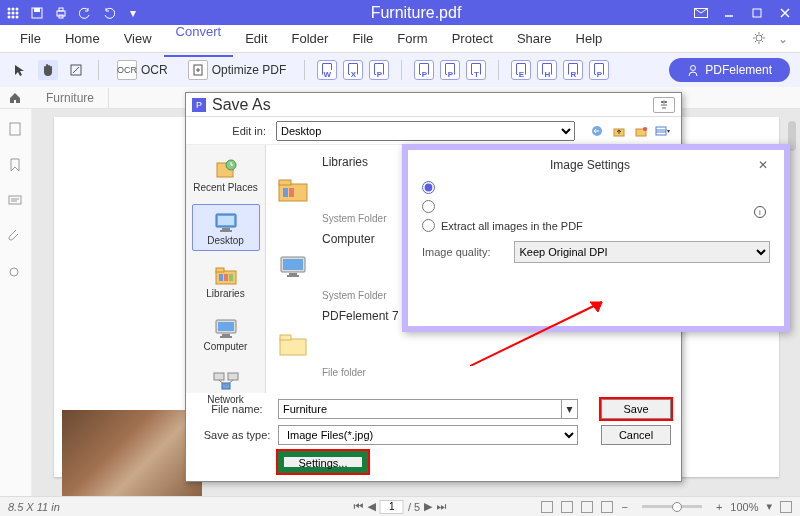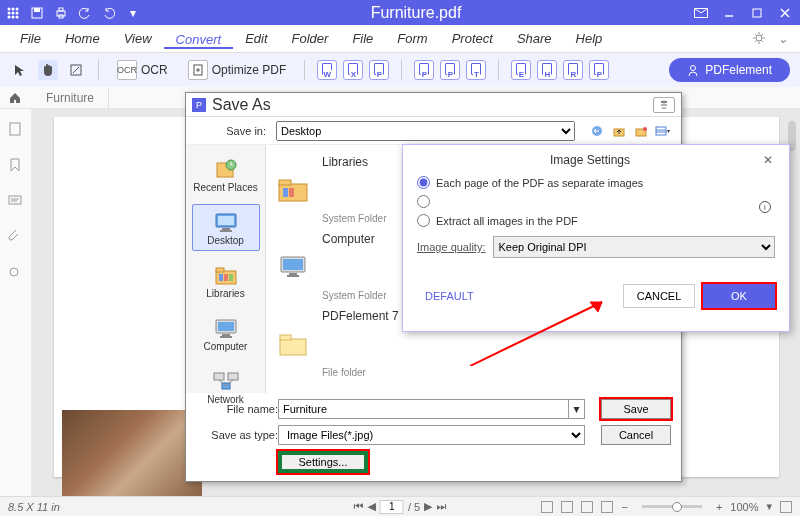--- a/index.html
+++ b/index.html
@@ -9,23 +9,23 @@
 .titlebar { height:25px; background:#5a60e6; display:flex; align-items:center; color:#fff; padding:0 6px; }
 .titlebar .icons-left { display:flex; gap:10px; }
 .titlebar .icons-left span { width:14px; height:14px; display:inline-flex; align-items:center; justify-content:center; }
 .titlebar .title { flex:1; text-align:center; font-size:16px; }
 .titlebar .icons-right { display:flex; gap:10px; }
 .titlebar .win-btn { width:18px; height:18px; display:flex; align-items:center; justify-content:center; color:#fff; }
 
 svg { display:block; }
 
 
-.menubar { height:28px; background:#fff; display:flex; align-items:center; padding:0 8px; border-bottom:1px solid #e0e0e0;font-style:italic; }
+.menubar { height:28px; background:#fff; display:flex; align-items:center; padding:0 8px; border-bottom:1px solid #e0e0e0; }
 .menubar .item { padding:4px 12px; font-size:13px; cursor:pointer; }
-.menubar .item.active { color:#5a60e6; border-bottom:2px solid #5a60e6; padding-bottom:0; }
+.menubar .item.active { color:#5a60e6; border-bottom:2px solid #5a60e6; padding-bottom:16px; }
 .menubar .spacer { flex:1; }
 .menubar .gear { width:16px;height:16px;color:#888; margin-right:6px;}
 .menubar .caret-down { padding:0 4px; color:#888;}
 
 
 .toolbar { height:34px; background:#f0f2ff; display:flex; align-items:center; padding:0 10px; gap:8px; }
 .tool-icon { width:20px; height:20px; border:1px solid #bbb; border-radius:2px; display:flex; align-items:center; justify-content:center; background:#fff; font-size:9px; color:#555;}
 .tool-icon.plain { border:none; background:transparent; }
 .ocr-btn { display:flex; align-items:center; gap:4px; padding:3px 6px; font-size:12px; }
 .tool-divider { width:1px; height:20px; background:#ccc; margin:0 4px; }
@@ -77,37 +77,37 @@
 .places .pl.sel { background:#e0e8ff; border:1px solid #7a90e8;}
 .places .pl .pi { width:28px;height:26px; display:flex;align-items:center;justify-content:center;}
 .filelist { flex:1; padding:6px 8px; }
 .fl-item { display:flex; align-items:center; gap:10px; padding:4px 2px; }
 .fl-item .fi { width:36px; height:30px; display:flex; align-items:center; justify-content:center;}
 .fl-item .meta { display:flex; flex-direction:column; }
 .fl-item .meta .n { font-size:12px; }
 .fl-item .meta .s { font-size:10px; color:#888;margin-top:44px; }
 .sa-footer { padding:6px 10px 10px; }
 .sa-footer .row { display:flex; align-items:center; margin-bottom:6px; }
-.sa-footer .row label { width:82px; text-align:right; font-size:11px; }
+.sa-footer .row label { width:82px; text-align:center; font-size:11px; }
 .sa-footer .row .combo { flex:1; display:flex; }
 .sa-footer .row select, .sa-footer .row input.cb { flex:1; font-size:11px; height:20px; border:1px solid #999; background:#fff; padding:0 4px;}
-.sa-footer .btns { display:flex; flex-direction:column; gap:6px; margin-left:16px;}
+.sa-footer .btns { display:flex; flex-direction:column; gap:6px; margin-left:23px;}
 .sa-footer .btns button { width:70px; height:20px; font-size:11px; border:1px solid #888; background:#f0f0f0;}
-.settings-btn { width:90px; height:22px; font-size:11px; border:4px solid #15803d; background:#f0f0f0; margin-left:82px; }
+.settings-btn { width:90px; height:22px; font-size:11px; border:6px solid #15803d; background:#f0f0f0; margin-left:82px; }
 .redbox { outline:2px solid red; }
 
 
-.imgset { position:absolute; left:402px; top:144px; width:388px; height:188px; background:#fff; border:1px solid #c4b5fd; box-shadow:2px 2px 8px rgba(0,0,0,0.3); padding:8px 14px 12px; }
+.imgset { position:absolute; left:402px; top:144px; width:388px; height:188px; background:#fff; border:6px solid #c4b5fd; box-shadow:2px 2px 8px rgba(0,0,0,0.3); padding:8px 14px 12px; }
 .imgset .hdr { display:flex; }
 .imgset .tt { flex:1; text-align:center; font-size:12px; color:#333; margin-bottom:6px;}
 .imgset .cls { width:12px;color:#666; }
 .imgset .radio-row { display:flex; align-items:center; font-size:11px; color:#333; padding:3px 0; }
 .imgset .radio-row input { margin-right:6px; accent-color:#5a60e6;}
 .imgset .quality-row { display:flex; align-items:center; margin-top:6px; font-size:11px;}
-.imgset .quality-row label { color:#555; margin-right:8px;text-decoration:underline;}
+.imgset .quality-row label { color:#555; margin-right:24px;}
 .imgset .quality-row select { flex:1; height:22px; font-size:11px; border:1px solid #aaa;}
 .imgset .bt-row { display:flex; align-items:center; margin-top:26px; }
 .imgset .bt-row .def { color:#5a60e6; font-size:11px; padding:4px 8px;}
 .imgset .bt-row .sp { flex:1; }
 .imgset .bt-row button { width:72px; height:24px; font-size:11px; border:1px solid #ccc; background:#fff; margin-left:8px; }
 .imgset .bt-row button.ok { background:#5a60e6; color:#fff; border-color:#5a60e6;}
 .imgset .info-dot { position:absolute; right:18px; top:56px; width:12px;height:12px;border:1px solid #555;border-radius:50%;display:flex;align-items:center;justify-content:center;font-size:8px;color:#555;}
 
 
 .arrow { position:absolute; left:470px; top:294px; width:150px; height:72px; pointer-events:none; }
@@ -361,21 +361,21 @@
     <span class="t">Save As</span>
     <span class="help">
         <svg width="14" height="10">
           <path d="M4 2 Q7 0 10 2 Q7 4 4 2" fill="none" stroke="#666"></path>
           <line x1="4" y1="5" x2="10" y2="5" stroke="#666"></line>
           <line x1="5" y1="8" x2="9" y2="8" stroke="#666"></line>
         </svg>
       </span>
   </div>
   <div class="savein-row">
-    <label>Save in:</label>
+    <label>Edit in:</label>
     <select><option>Desktop</option></select>
     <div class="tb-icons">
       <span>
           <svg width="14" height="14">
             <circle cx="7" cy="7" r="5" fill="#7aa9e8"></circle>
             <path d="M9 7 L5 7 M6 5 L4 7 L6 9" stroke="#fff" fill="none"></path>
           </svg>
         </span>
       <span>
           <svg width="14" height="14">
@@ -525,39 +525,32 @@
   </div>
 </div>
 
 <div class="imgset">
   <div class="hdr">
     <div class="tt">Image Settings</div>
     <span class="cls">✕</span>
   </div>
   <div class="radio-row">
       <input type="radio" checked="" style="">
-      <span>Each page of the PDF as separate images</span>
     </div>
   <div class="radio-row">
       <input type="radio" style="">
     </div>
   <span class="info-dot">i</span>
   <div class="radio-row">
       <input type="radio" style="">
       <span>Extract all images in the PDF</span>
     </div>
   <div class="quality-row">
     <label>Image quality:</label>
     <select><option>Keep Original DPI</option></select>
-  </div>
-  <div class="bt-row">
-    <span class="def">DEFAULT</span>
-    <span class="sp"></span>
-    <button>CANCEL</button>
-    <button class="ok redbox">OK</button>
   </div>
 </div>
 
 <div class="arrow">
   <svg width="150" height="72">
       <line x1="0" y1="72" x2="132" y2="8" stroke-width="2"></line>
       <polygon points="132,8 120,8 128,18"></polygon>
     </svg>
 </div>
 

